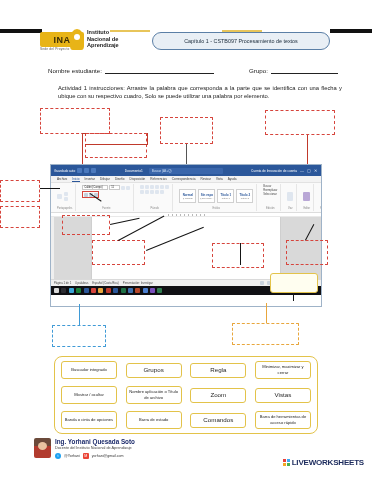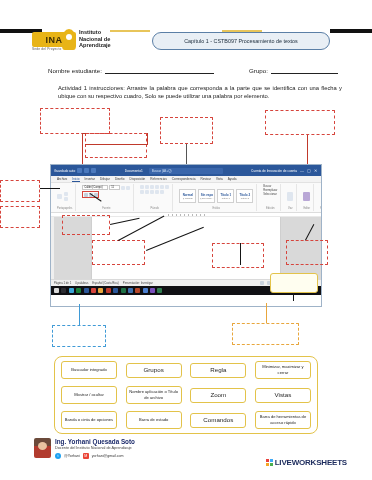--- a/index.html
+++ b/index.html
@@ -20,21 +20,21 @@
     position:absolute; top:15px; height:4px; background:#111;
   }
   .rule-left { left:0; width:42px; }
   .rule-right { right:0; width:42px; }
   .gold-left, .gold-right {
     position:absolute; top:16px; height:2px; background:#e8c55a;
   }
   .gold-left { left:110px; width:40px; }
   .gold-right { right:110px; width:40px; }
 
-  .logo { position:absolute; left:32px; top:14px; width:76px; height:26px; }
+  .logo { position:absolute; left:40px; top:14px; width:76px; height:26px; }
   .logo-ina {
     position:absolute; left:0; top:4px; width:44px; height:15px;
     background:#e8b417; border-radius:2px;
     display:flex; align-items:center; justify-content:center;
     color:#3a2c05; font-weight:bold; font-size:9px; letter-spacing:.5px;
   }
   .logo-key {
     position:absolute; left:30px; top:1px; width:14px; height:21px;
     background:#e8b417; border-radius:50% 50% 20% 20%;
   }
@@ -198,21 +198,21 @@
     border-radius:50%; background:#e8c3a0;
   }
   .f-name { position:absolute; left:21px; top:2px; font-size:6.3px; font-weight:bold; color:#1b2a6b; }
   .f-role { position:absolute; left:21px; top:10px; font-size:3.8px; color:#444; }
   .f-social { position:absolute; left:21px; top:17px; display:flex; align-items:center; gap:3px; font-size:3.6px; color:#333; }
   .soc-ico { width:6px; height:6px; border-radius:1px; display:flex; align-items:center;
              justify-content:center; color:#fff; font-size:3.6px; }
   .soc-tw { background:#1da1f2; border-radius:50%; }
   .soc-mail { background:#ea4335; }
 
-  .lw { position:absolute; right:25px; top:458px; display:flex; align-items:center; gap:2px; }
+  .lw { position:absolute; right:8px; top:458px; display:flex; align-items:center; gap:2px; }
   .lw-grid { display:grid; grid-template-columns:3px 3px; grid-template-rows:3px 3px; gap:1px; }
   .lw-grid i { display:block; width:3px; height:3px; }
   .lw-text { font-size:8px; font-weight:bold; color:#1b2a5c; letter-spacing:-.2px; }
 </style>
 </head>
 <body>
 
 <div class="page">
 
   <div class="header">

